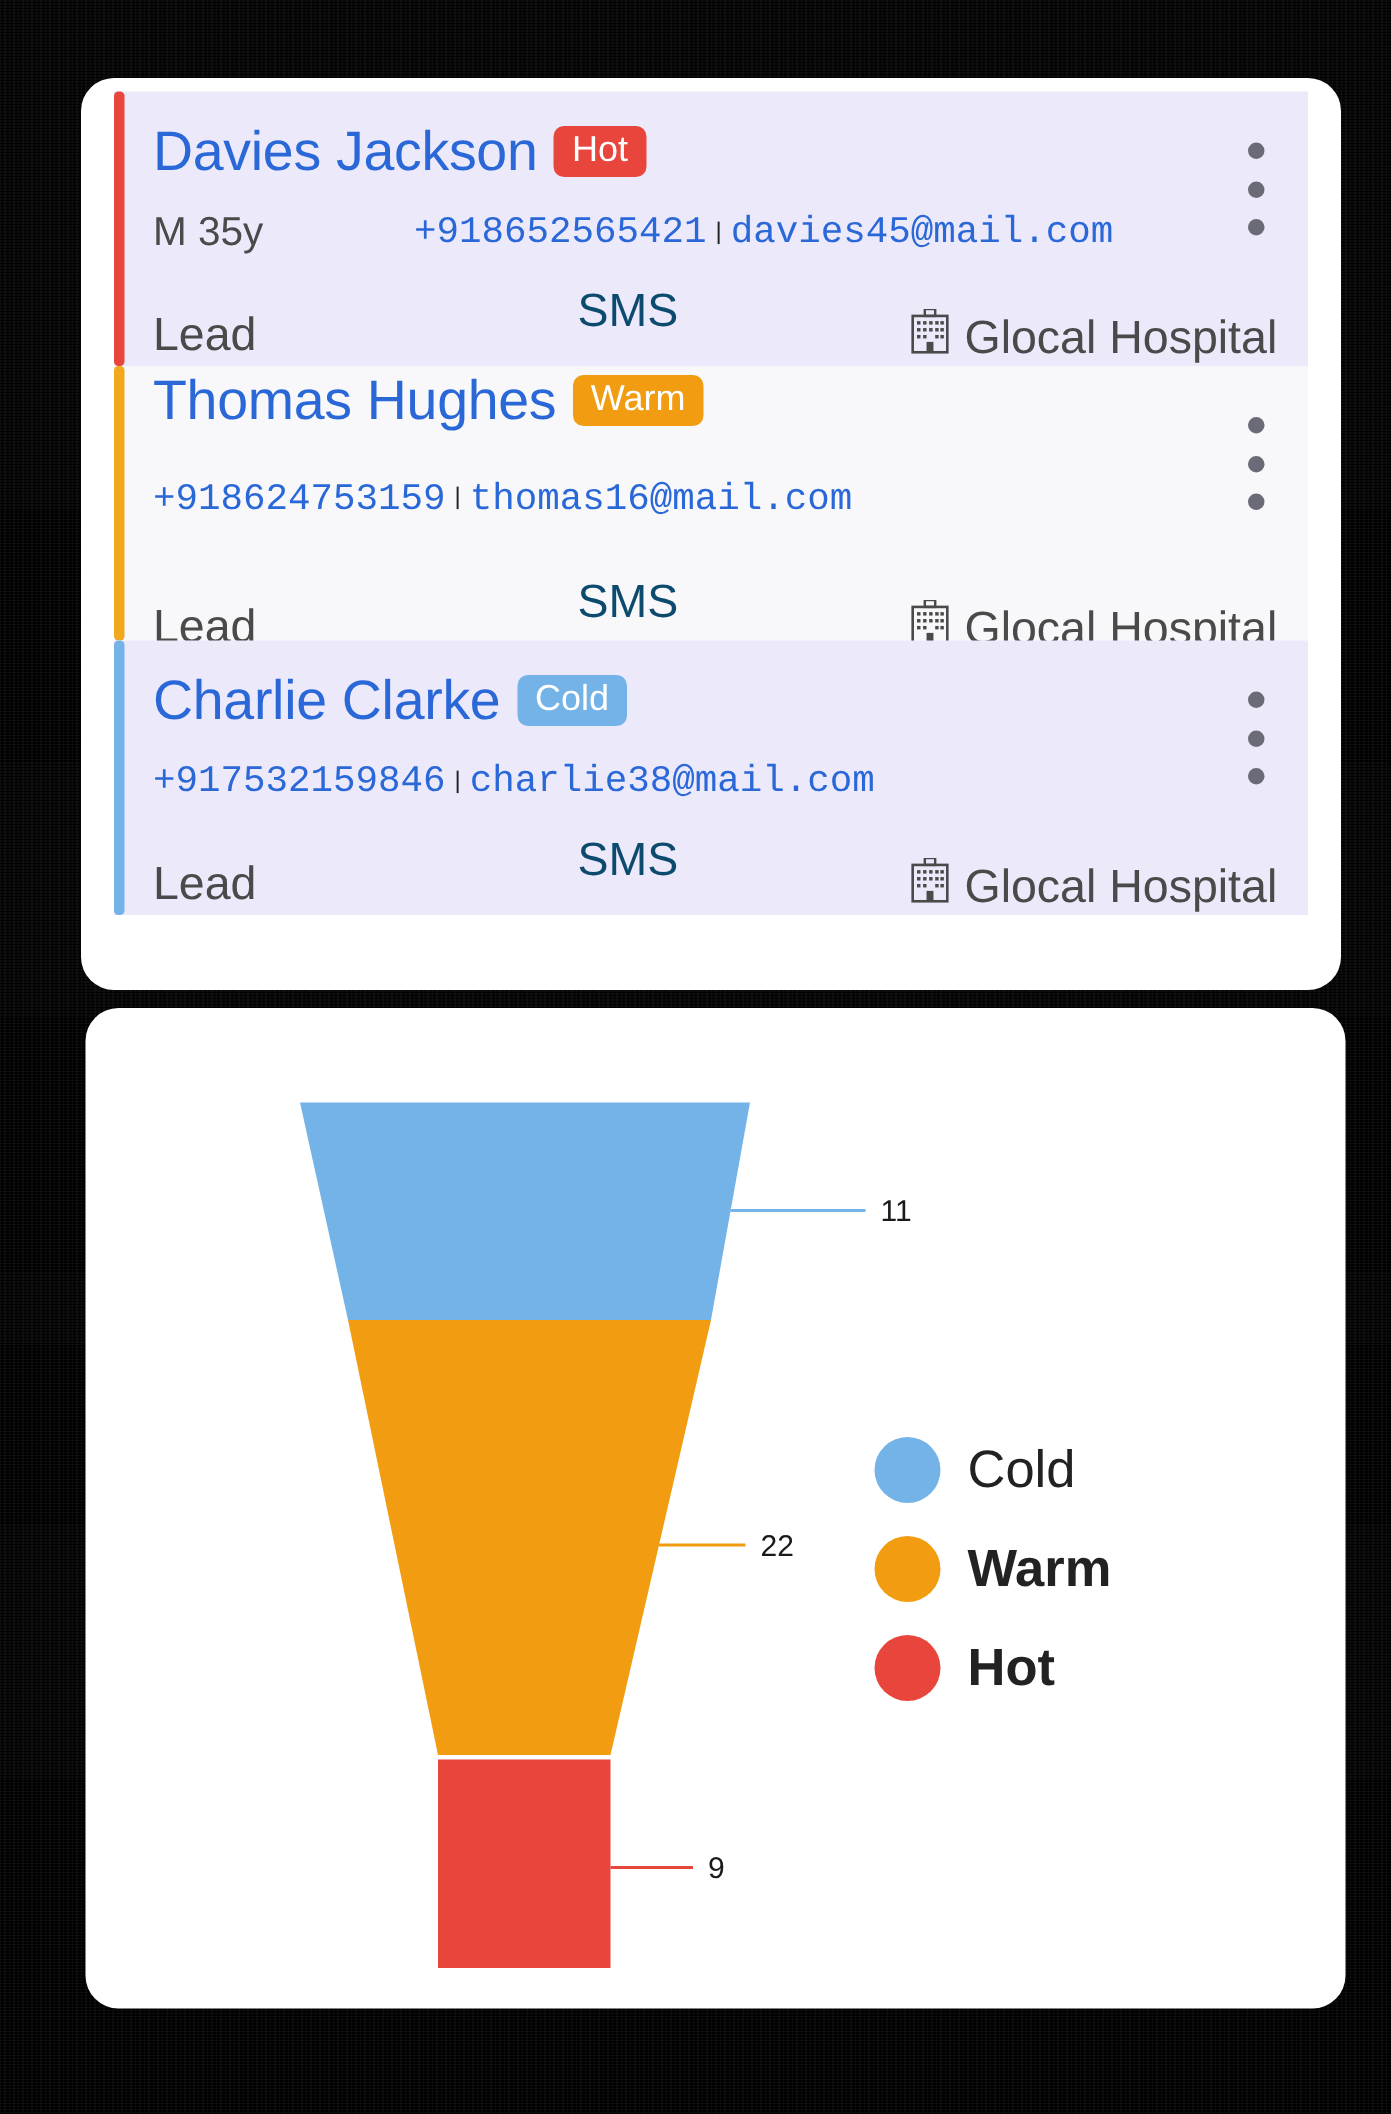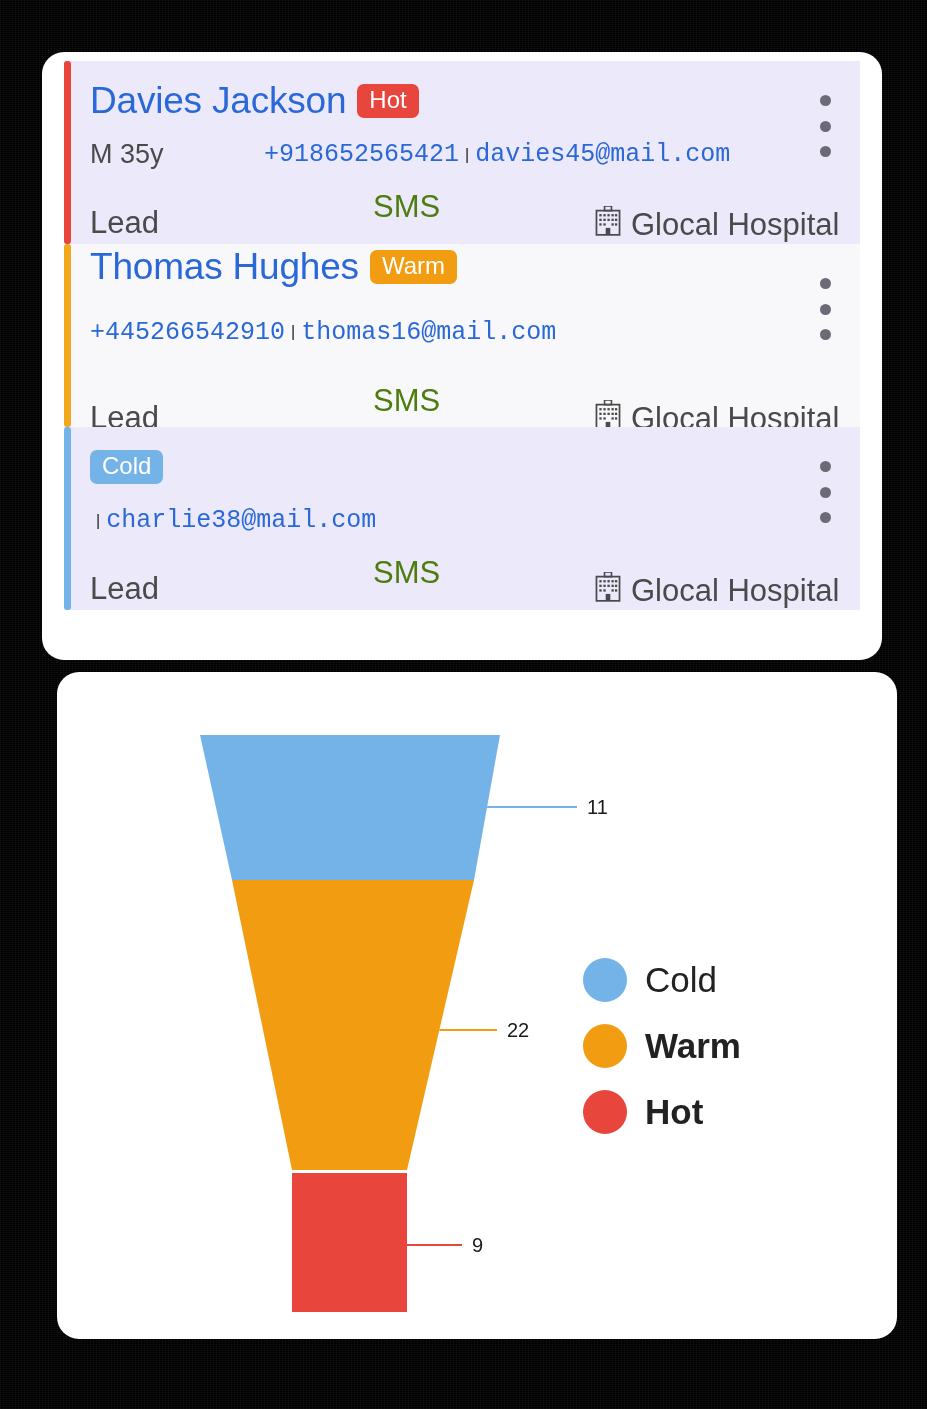--- a/index.html
+++ b/index.html
@@ -21,21 +21,21 @@
 
   .panel{
     position:absolute;
     background:#ffffff;
     border-radius:22px;
     overflow:hidden;
   }
 
   
   #leads-panel{
-    left:42px;top:52px;width:840px;height:608px;
+    left:54px;top:52px;width:840px;height:608px;
     padding:0;
     border-radius:22px;
   }
   .lead-card{
     position:relative;
     height:183px;
     margin:0 22px;
     display:flex;
     flex-direction:column;
     justify-content:center;
@@ -66,21 +66,21 @@
   .row2{display:flex;align-items:center;height:52px;}
   .row3{display:flex;align-items:center;height:52px;}
   .age{
     color:#4a4a4a;font-size:27px;width:174px;flex:none;
   }
   .contact{
     color:#2a68d8;font-size:25px;white-space:nowrap;font-family:Liberation Mono, monospace;
   }
   .sep{color:#222;padding:0 6px;}
   .stage{color:#4a4a4a;font-size:31px;width:283px;flex:none;margin-top:33px;}
-  .channel{color:#4d7c0f;font-size:31px;width:221px;flex:none;}
+  .channel{color:#0c4a6e;font-size:31px;width:221px;flex:none;}
   .hospital{color:#4a4a4a;font-size:31px;display:flex;align-items:center;gap:9px;white-space:nowrap;margin-top:36px;}
   .kebab{
     position:absolute;right:22px;top:34px;
     width:26px;height:62px;
     display:flex;flex-direction:column;align-items:center;justify-content:space-between;
     cursor:pointer;
   }
   .kebab i{display:block;width:11px;height:11px;border-radius:50%;background:#6b6b77;}
 
   
@@ -153,21 +153,21 @@
       </div>
   </div>
 
   <div class="lead-card" style="background: rgb(248, 248, 250); gap: 22px;">
     <span class="accent" style="background: rgb(242, 168, 28);"></span>
     <div class="row1">
       <span class="lead-name">Thomas Hughes</span>
       <span class="badge" style="background: rgb(242, 156, 17);">Warm</span>
     </div>
     <div class="row2">
-      <span class="contact">+445266542910</span>
+      <span class="contact">+918624753159</span>
       <span class="sep">|</span>
       <span class="contact">thomas16@mail.com</span>
     </div>
     <div class="row3">
       <span class="stage">Lead</span>
       <span class="channel">SMS</span>
       <span class="hospital">
         <span>
           <svg width="28" height="30" viewBox="0 0 24 26" aria-hidden="true">
             <rect x="9" y="0" width="6" height="4" fill="none" stroke="#4a4a4a" stroke-width="1.4"></rect>
@@ -197,23 +197,25 @@
     <div class="kebab">
         <i></i>
         <i></i>
         <i></i>
       </div>
   </div>
 
   <div class="lead-card" style="background: rgb(236, 233, 251);">
     <span class="accent" style="background: rgb(116, 179, 232);"></span>
     <div class="row1">
+      <span class="lead-name">Charlie Clarke</span>
       <span class="badge" style="background: rgb(116, 179, 232);">Cold</span>
     </div>
     <div class="row2">
+      <span class="contact">+917532159846</span>
       <span class="sep">|</span>
       <span class="contact">charlie38@mail.com</span>
     </div>
     <div class="row3">
       <span class="stage">Lead</span>
       <span class="channel">SMS</span>
       <span class="hospital">
         <span>
           <svg width="28" height="30" viewBox="0 0 24 26" aria-hidden="true">
             <rect x="9" y="0" width="6" height="4" fill="none" stroke="#4a4a4a" stroke-width="1.4"></rect>

